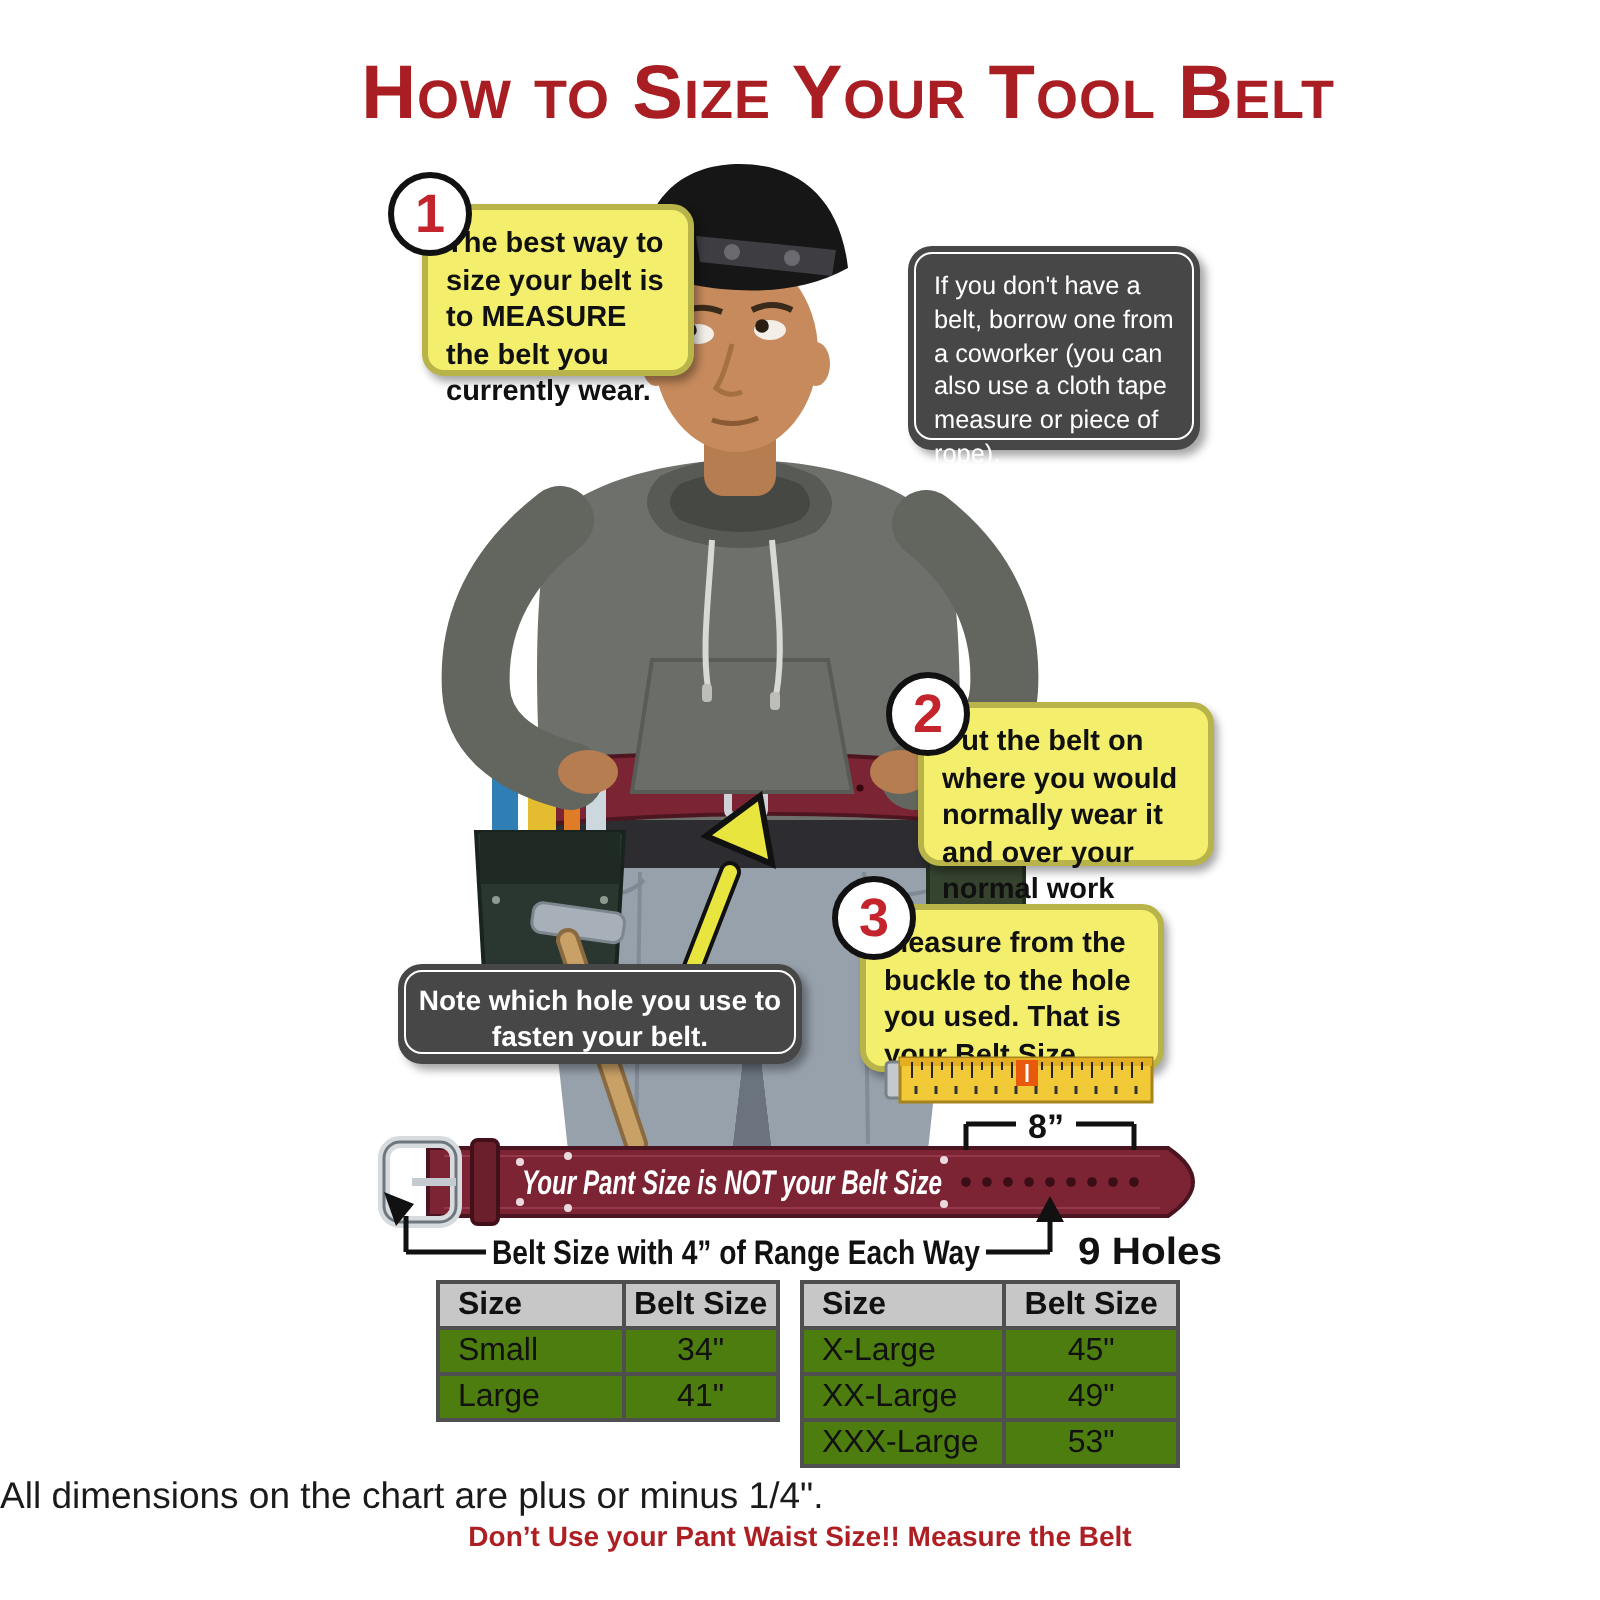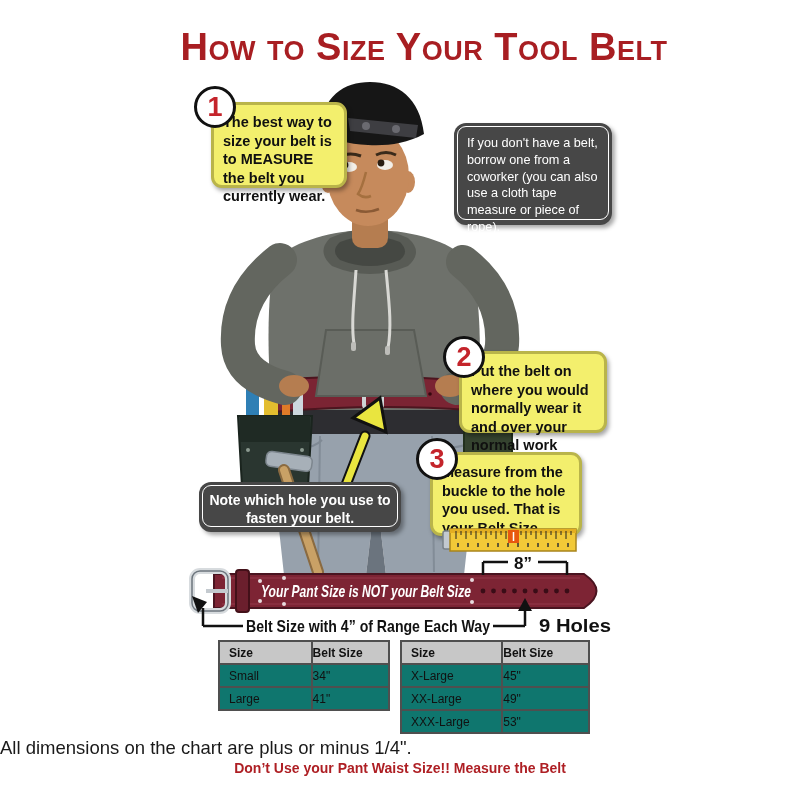--- a/index.html
+++ b/index.html
@@ -16,26 +16,26 @@
               font-weight:bold;color:#101010;z-index:5;}
   .yellow-box .txt{padding:8px 9px;font-size:14.5px;line-height:1.28;}
   .dark-box{background:#474747;border-radius:12px;box-shadow:3px 3px 4px rgba(0,0,0,.35);
             box-sizing:border-box;z-index:5;}
   .dark-box .inner{border:1.5px solid #fff;border-radius:9px;margin:3px;color:#fff;
                    box-sizing:border-box;}
   #borrow-box .inner{padding:8px 9px;font-size:12.7px;line-height:1.32;}
   #note-box .inner{padding:5px 6px;font-size:14px;line-height:1.3;font-weight:bold;text-align:center;}
   .footer-tol{left:0;right:0;top:737px;font-size:18.5px;color:#1a1a1a;}
   .footer-warn{left:0;right:0;top:760px;text-align:center;font-size:14px;font-weight:bold;color:#ae1f24;}
-  .size-table{position:absolute;border-collapse:collapse;font-size:12px;color:#111;
-              table-layout:fixed;background:#0f766e;}
+  .size-table{position:absolute;border-collapse:collapse;font-size:16px;color:#111;
+              table-layout:fixed;background:#4d7c0f;}
   .size-table th,.size-table td{border:2px solid #4f4f4f;height:21px;padding:0 0 0 9px;
               text-align:left;font-weight:normal;}
   .size-table th{background:#c7c7c7;font-weight:bold;}
-  .size-table .c2{text-align:left;padding:0;}
+  .size-table .c2{text-align:center;padding:0;}
   svg text{font-family:"Liberation Sans",sans-serif;}
 </style>
 </head>
 <body>
 
 <div id="canvas">
 
   <div class="abs title">How to Size Your Tool Belt</div>
 
   <svg class="abs" style="left:180px;top:80px;width:440px;height:495px;z-index:1" viewBox="0 0 440 495">
@@ -120,21 +120,21 @@
     <polygon points="75,8 81,42 48,28" fill="#e9e53f" stroke="#111" stroke-width="3"></polygon>
   </svg>
 
   <div class="abs num-circle" style="left:194px;top:86px">
     <span>1</span>
   </div>
   <div class="abs yellow-box" style="left:211px;top:102px;width:136px;height:86px">
     <div class="txt">The best way to size your belt is to MEASURE the belt you currently wear.</div>
   </div>
 
-  <div class="abs dark-box" id="borrow-box" style="left:454px;top:123px;width:158px;height:102px">
+  <div class="abs dark-box" id="borrow-box" style="left:454px;top:123px;width:146px;height:102px">
     <div class="inner" style="height:94px">If you don't have a belt, borrow one from a coworker (you can also use a cloth tape measure or piece of rope).</div>
   </div>
 
   <div class="abs num-circle" style="left:443px;top:336px">
     <span>2</span>
   </div>
   <div class="abs yellow-box" style="left:459px;top:351px;width:148px;height:82px">
     <div class="txt">Put the belt on where you would normally wear it and over your normal work clothes.</div>
   </div>
 

